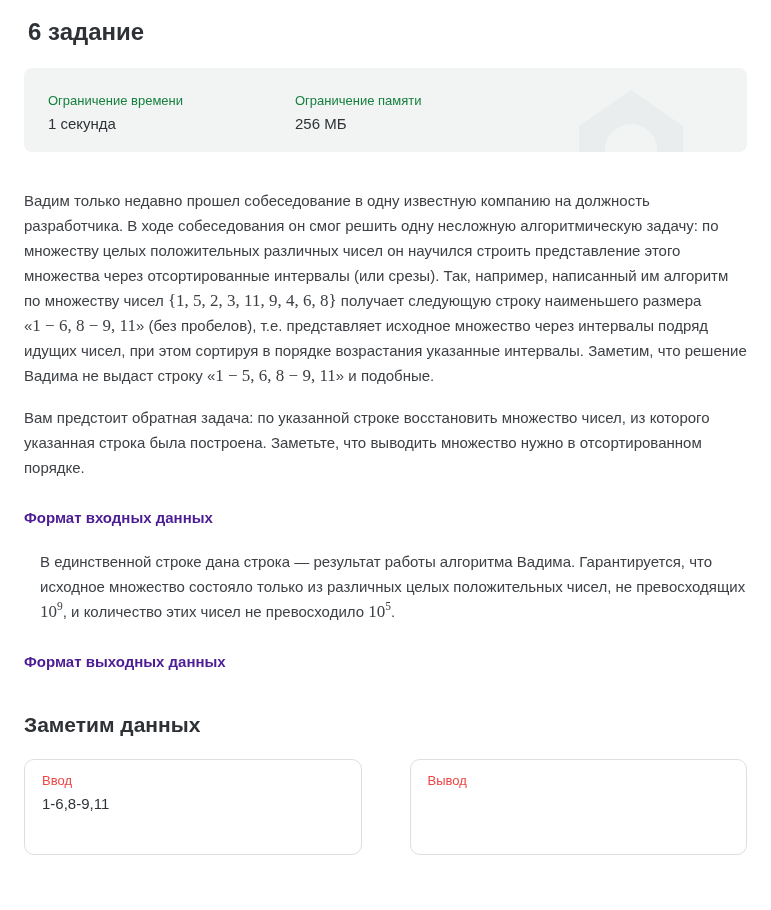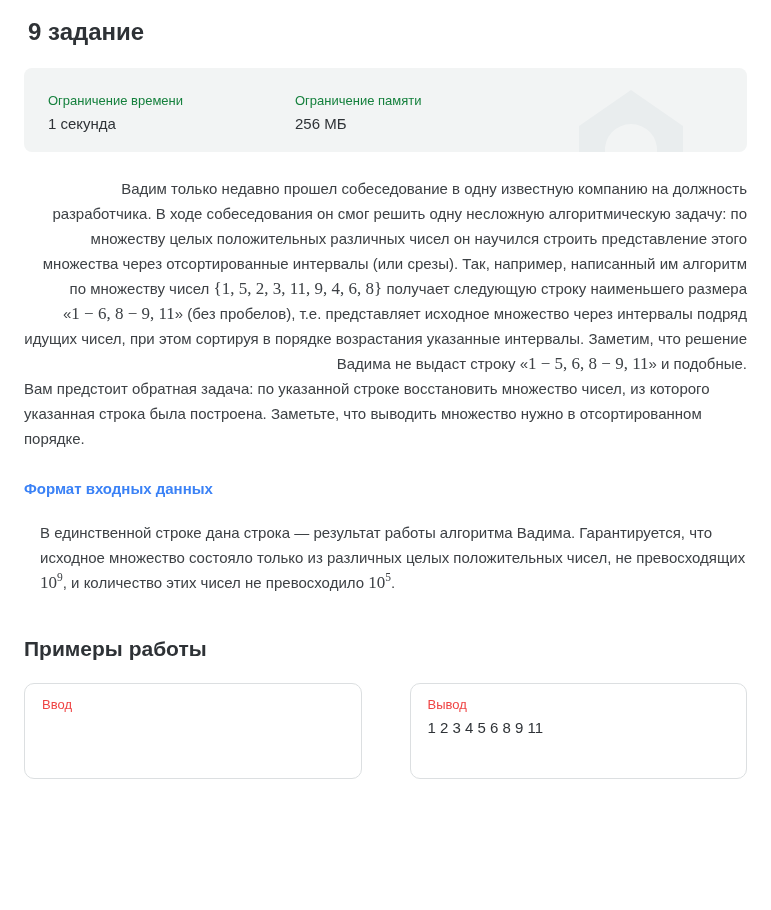--- a/index.html
+++ b/index.html
@@ -53,39 +53,39 @@
     width: 128px;
     height: 62px;
     z-index: 0;
   }
   
   .statement p.para {
     font-size: 15px;
     line-height: 25px;
     color: #3d4145;
   }
-  .p-first { margin-top: 24px; text-align: right; }
-  .p-follow { }
+  .p-first { margin-top: 36px; }
+  .p-follow { margin-top: 17px; }
   .math {
     font-family: "Liberation Serif", serif;
     font-size: 17px;
     color: #3d4145;
     white-space: nowrap;
   }
   .math sup {
     font-size: 11.5px;
     line-height: 0;
     vertical-align: super;
   }
   h3.fmt-heading {
     margin-top: 29px;
     font-size: 15px;
     line-height: 18px;
     font-weight: 700;
-    color: #3b82f6;
+    color: #4c1d95;
   }
   h3.fmt-heading + p.para { margin-top: 22px; margin-left: 16px; }
   h2.samples-heading {
     margin-top: 42px;
     font-size: 21px;
     line-height: 24px;
     font-weight: 700;
     color: #2e3236;
   }
   
@@ -113,21 +113,21 @@
     line-height: 19px;
     color: #2f3337;
     font-family: "Liberation Sans", sans-serif;
   }
 </style>
 </head>
 <body>
 
 <div class="page">
 
-  <h1 class="task-title">9 задание</h1>
+  <h1 class="task-title">6 задание</h1>
 
   <div class="limits-card">
     <div class="limit-col time">
       <div class="limit-label">Ограничение времени</div>
       <div class="limit-value">1 секунда</div>
     </div>
     <div class="limit-col memory">
       <div class="limit-label">Ограничение памяти</div>
       <div class="limit-value">256 МБ</div>
     </div>
@@ -140,29 +140,30 @@
   <div class="statement">
 
     <p class="para p-first"><span>Вадим только недавно прошел собеседование в одну известную компанию на должность разработчика. В ходе собеседования он смог решить одну несложную алгоритмическую задачу: по множеству целых положительных различных чисел он научился строить представление этого множества через отсортированные интервалы (или срезы). Так, например, написанный им алгоритм по множеству чисел </span><span class="math">{1, 5, 2, 3, 11, 9, 4, 6, 8}</span><span> получает следующую строку наименьшего размера «</span><span class="math">1 − 6, 8 − 9, 11</span><span>» (без пробелов), т.е. представляет исходное множество через интервалы подряд идущих чисел, при этом сортируя в порядке возрастания указанные интервалы. Заметим, что решение Вадима не выдаст строку «</span><span class="math">1 − 5, 6, 8 − 9, 11</span><span>» и подобные.</span></p>
 
     <p class="para p-follow">Вам предстоит обратная задача: по указанной строке восстановить множество чисел, из которого указанная строка была построена. Заметьте, что выводить множество нужно в отсортированном порядке.</p>
 
     <h3 class="fmt-heading">Формат входных данных</h3>
 
     <p class="para"><span>В единственной строке дана строка — результат работы алгоритма Вадима. Гарантируется, что исходное множество состояло только из различных целых положительных чисел, не превосходящих </span><span class="math"><span>10</span><sup>9</sup></span><span>, и количество этих чисел не превосходило </span><span class="math"><span>10</span><sup>5</sup></span><span>.</span></p>
 
+    <h3 class="fmt-heading">Формат выходных данных</h3>
 
 
   </div>
 
-  <h2 class="samples-heading">Примеры работы</h2>
+  <h2 class="samples-heading">Заметим данных</h2>
 
   <div class="samples-row">
     <div class="sample-box">
       <div class="sample-label">Ввод</div>
+      <div class="sample-value">1-6,8-9,11</div>
     </div>
     <div class="sample-box">
       <div class="sample-label">Вывод</div>
-      <div class="sample-value">1 2 3 4 5 6 8 9 11</div>
     </div>
   </div>
 
 </div>
 
 </body></html>

